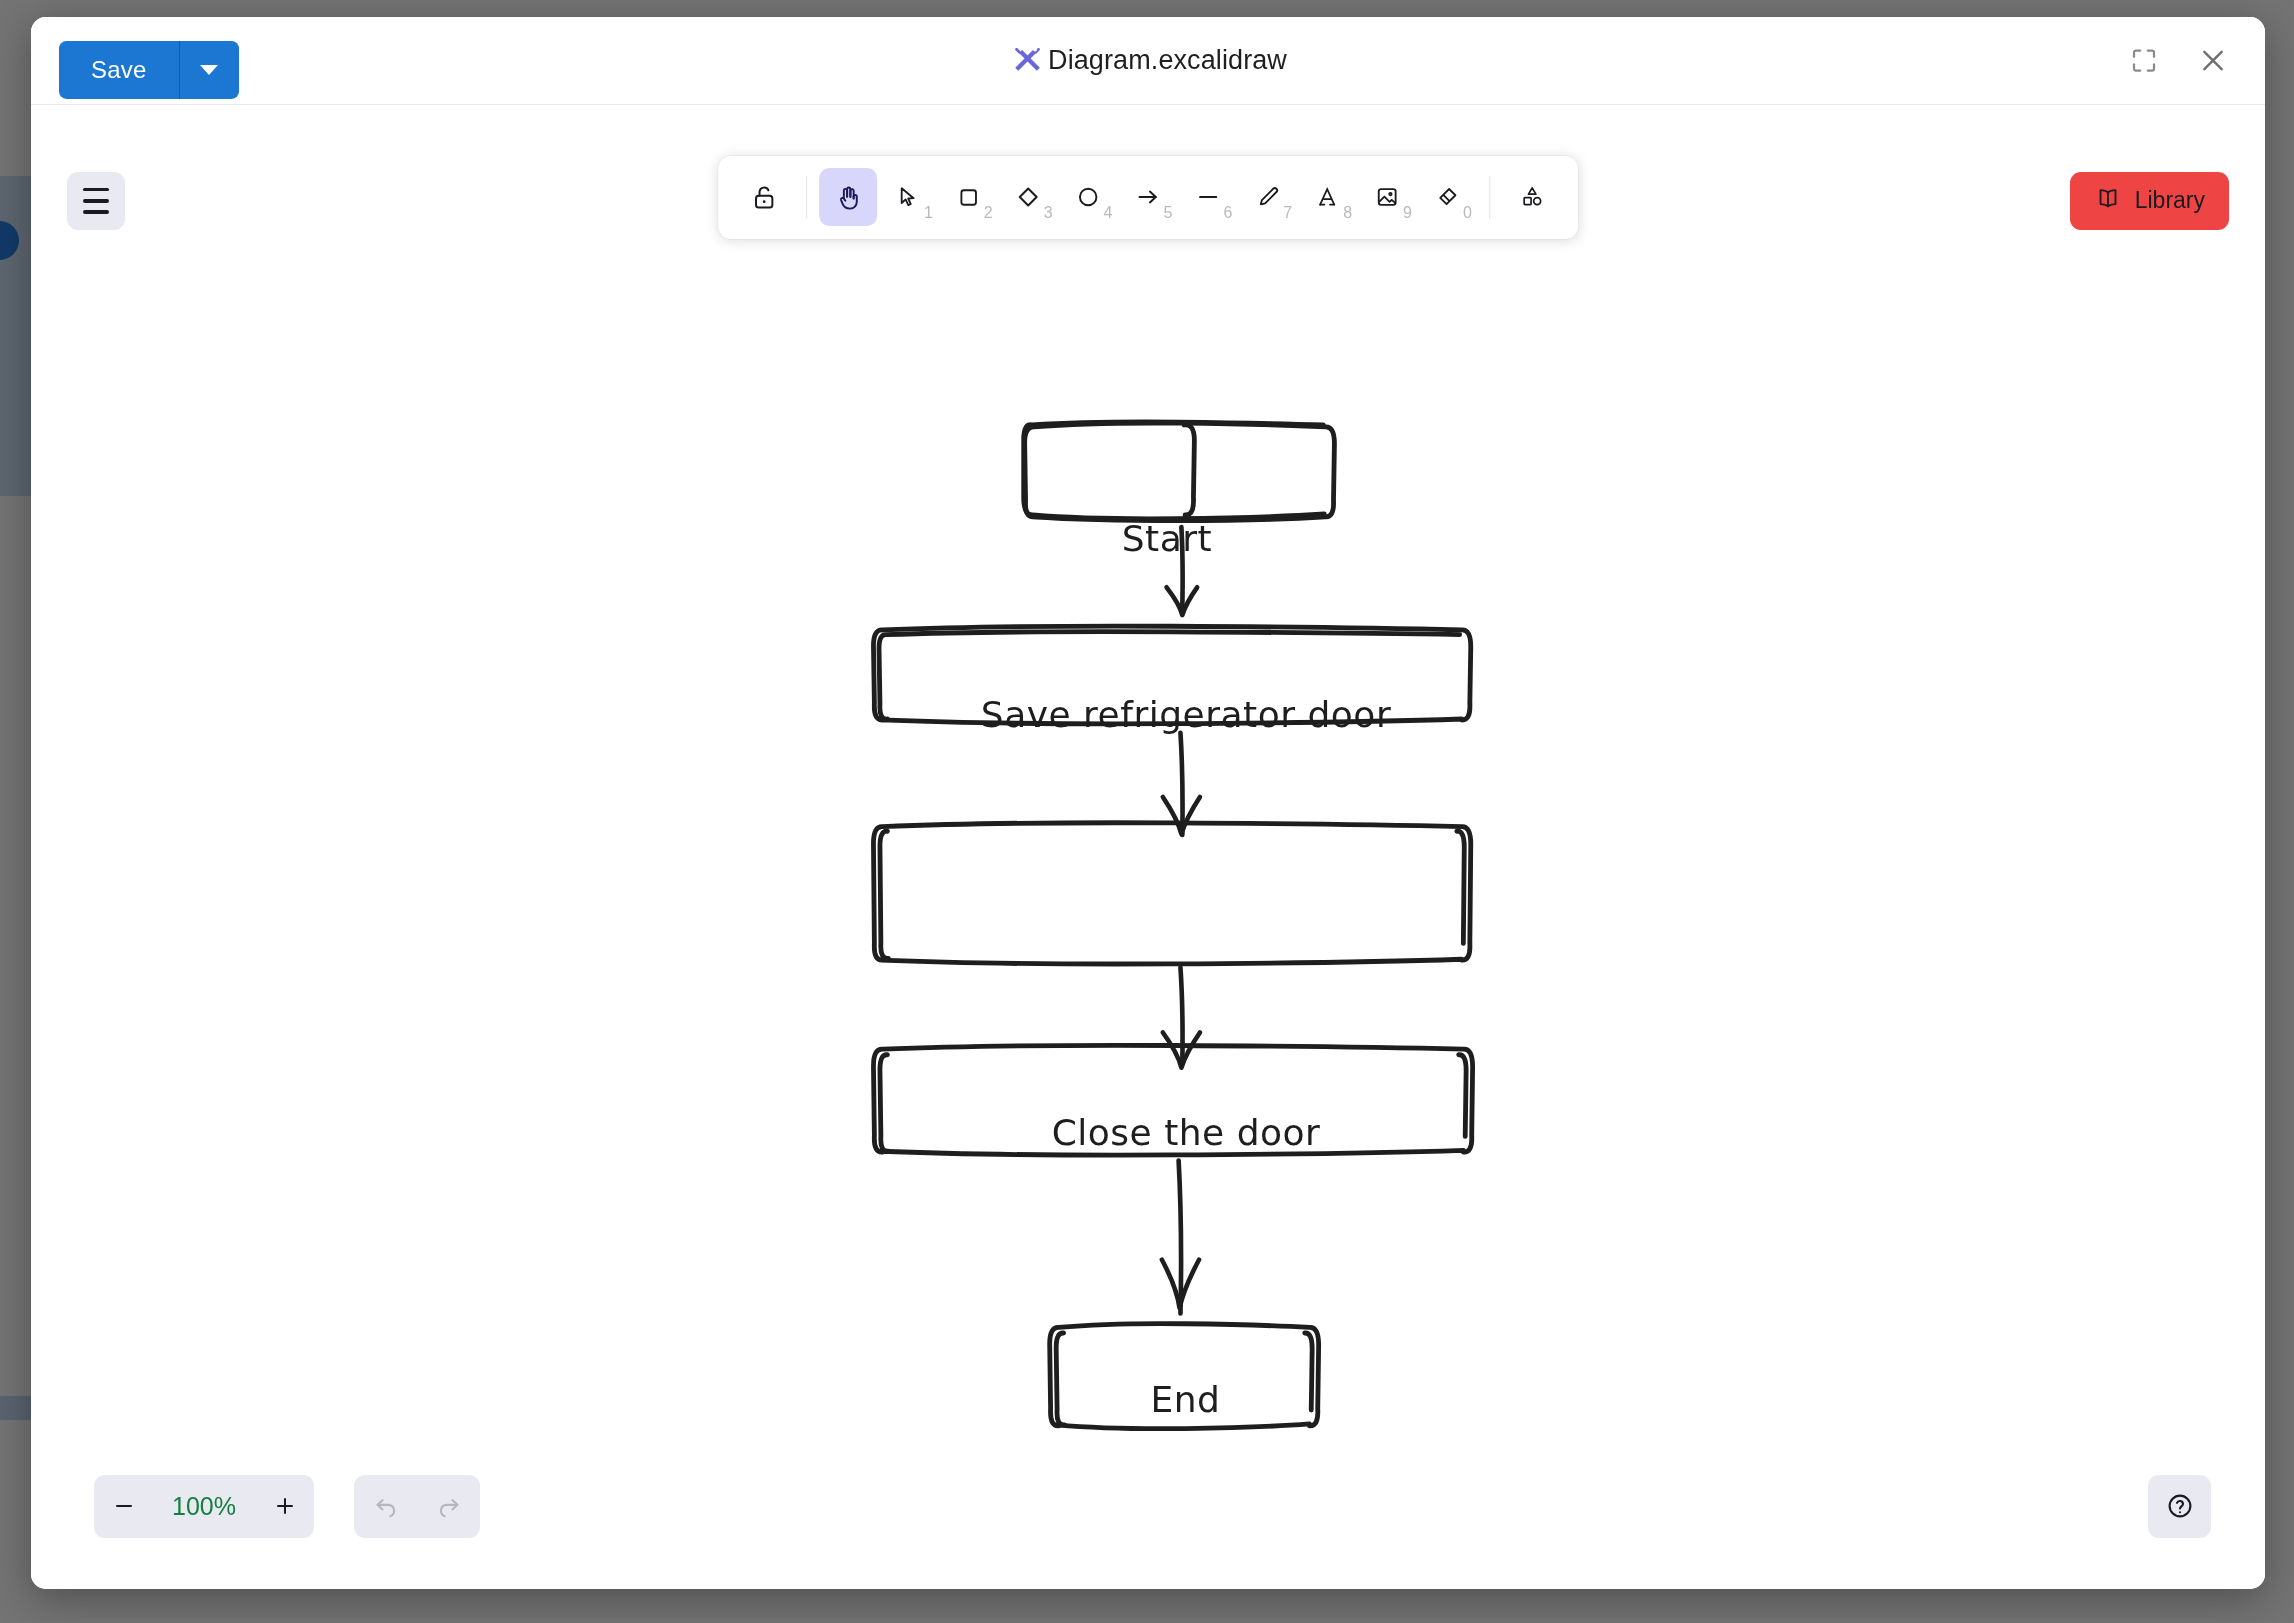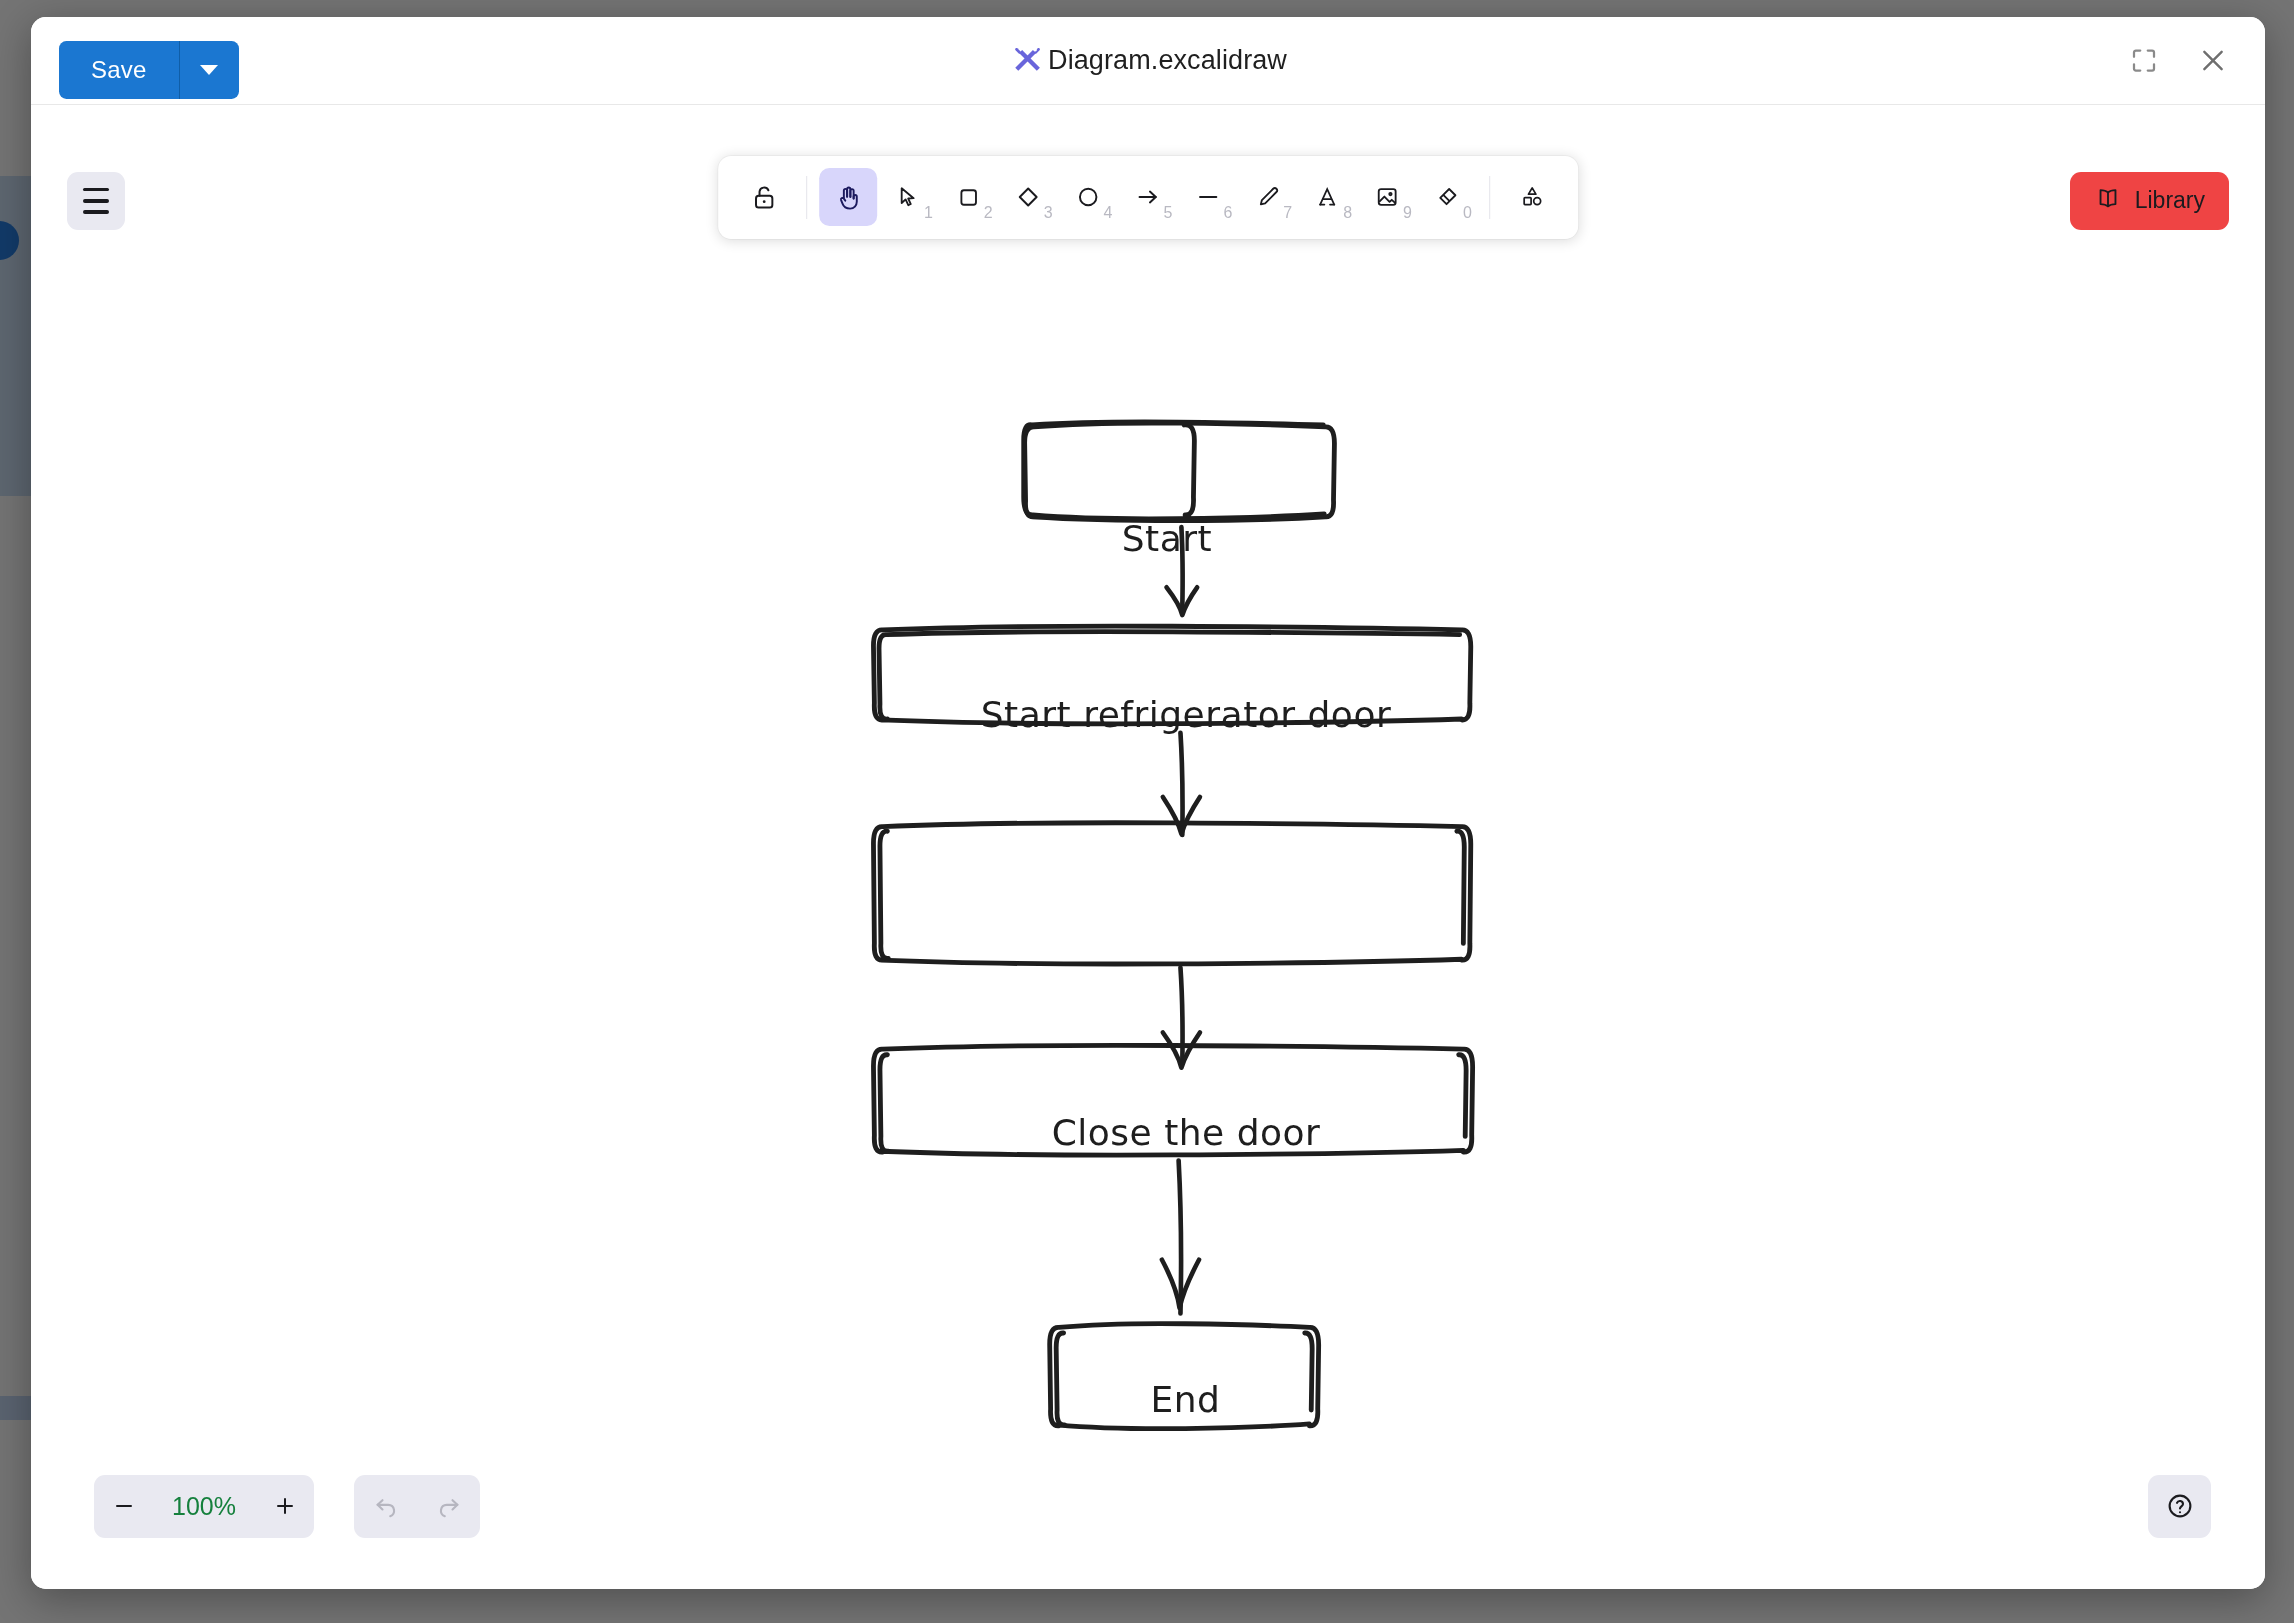--- a/index.html
+++ b/index.html
@@ -383,21 +383,21 @@
 
             <g>
               <path d="M1108 1318 q-10 -1 -10 18 l1 70 q-1 19 9 18 M1108 1318 q54 -5 136 -4 q82 1 134 4 M1378 1318 q10 -1 10 19 l-1 69 q1 19 -9 18 M1106 1423 q56 5 138 4 q82 -1 134 -5"></path>
               <path d="M1113 1324 q-8 -1 -8 16 l1 67 q-1 17 8 16 M1373 1324 q8 -1 8 17 l-1 66"></path>
             </g>
           </g>
         </svg>
 
         
         <div class="flow-label" style="left:1020px; top:371px; width:232px;">Start</div>
-        <div class="flow-label" style="left:863px; top:547px; width:584px;">Start refrigerator door</div>
+        <div class="flow-label" style="left:863px; top:547px; width:584px;">Save refrigerator door</div>
         <div class="flow-label" style="left:863px; top:965px; width:584px;">Close the door</div>
         <div class="flow-label" style="left:1034px; top:1232px; width:241px;">End</div>
       </div>
 
       <div class="zoom-group">
         <div class="zoom-btn">
           <svg width="24" height="24" viewBox="0 0 24 24" stroke="#1b1b1f" stroke-width="2" stroke-linecap="round">
               <path d="M5 12h14"></path>
             </svg>
         </div>

